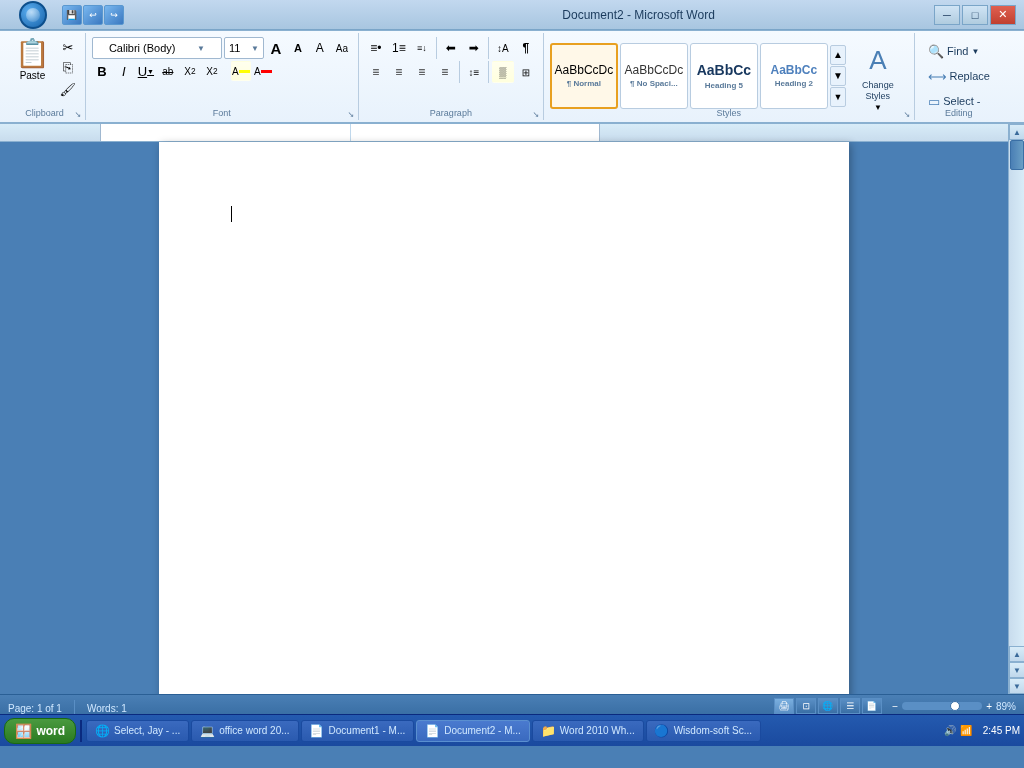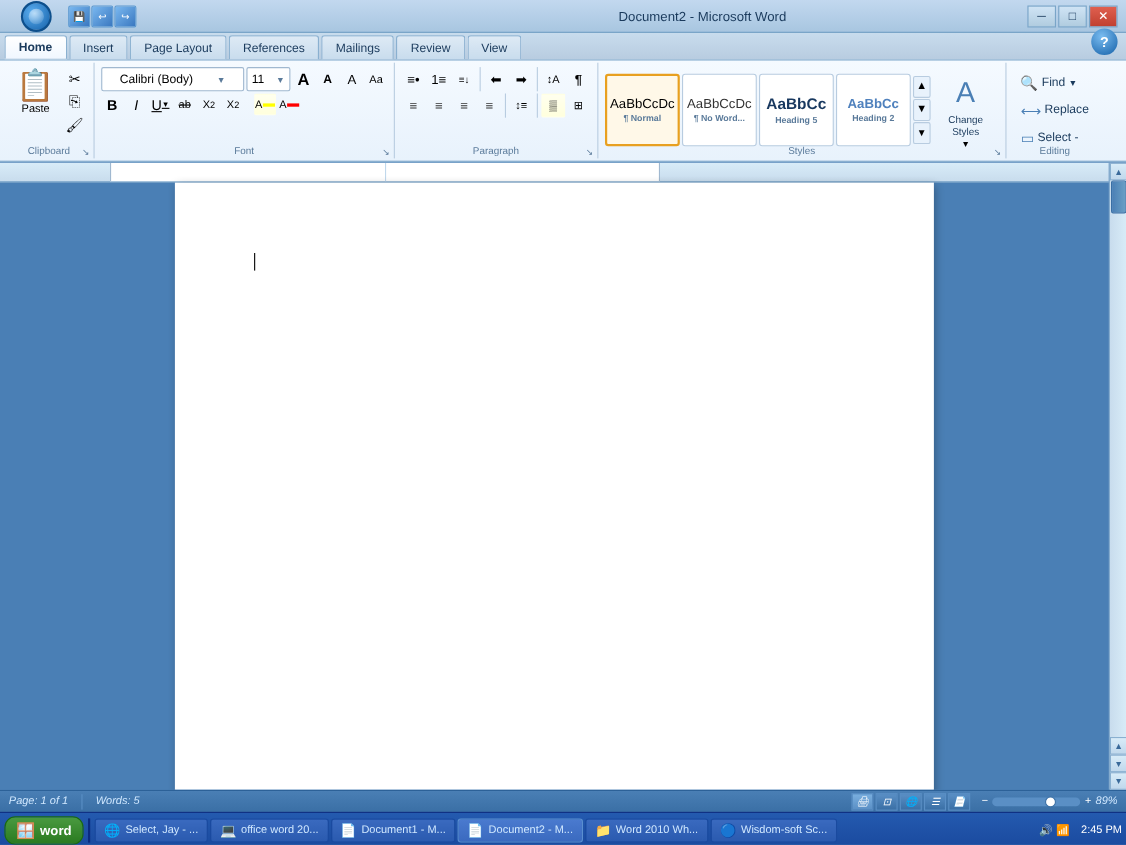--- a/index.html
+++ b/index.html
@@ -186,22 +186,22 @@
     .cursor-line {
       display: inline-block; width: 1px; height: 16px;
       background: black; animation: blink 1s step-end infinite;
       vertical-align: text-bottom;
     }
     @keyframes blink { 50% { opacity: 0; } }
 
     
     #status-bar {
       height: 20px; background: linear-gradient(to bottom, #4a7fb5, #3a6fa5);
-      border-top: 1px solid #2a5f95; display: flex; align-items: center;
-      padding: 0 8px; gap: 12px; font-size: 10px; color: #d0e8ff; font-style: italic;
+      border-top: 1px solid #2a5f95; display: flex; align-items: flex-end;
+      padding: 0 8px; gap: 12px; font-size: 10px; color: #d0e8ff;
     }
     #status-bar .status-item { display: flex; align-items: center; gap: 4px; }
     #status-bar .status-sep { width: 1px; height: 14px; background: #5a8fc5; }
     .view-btns { margin-left: auto; display: flex; gap: 2px; align-items: center; }
     .view-btn {
       width: 20px; height: 16px; border: 1px solid #5a8fc5;
       background: linear-gradient(to bottom, #5a8fc5, #3a6fa5);
       cursor: pointer; display: flex; align-items: center; justify-content: center; font-size: 9px; color: white;
     }
     .view-btn.active { background: linear-gradient(to bottom, #7aafdf, #5a8fc5); }
@@ -267,32 +267,20 @@
   <div class="title">Document2 - Microsoft Word</div>
   <div class="win-controls">
     <div class="win-btn">─</div>
     <div class="win-btn">□</div>
     <div class="win-btn" style="background:linear-gradient(to bottom,#e06050,#c04030);color:white;">✕</div>
   </div>
 </div>
 
 <div id="ribbon">
 
-  <div id="tab-bar">
-    <div class="ribbon-tab active">Home</div>
-    <div class="ribbon-tab">Insert</div>
-    <div class="ribbon-tab">Page Layout</div>
-    <div class="ribbon-tab">References</div>
-    <div class="ribbon-tab">Mailings</div>
-    <div class="ribbon-tab">Review</div>
-    <div class="ribbon-tab">View</div>
-    <div class="ribbon-right">
-      <div class="help-btn">?</div>
-    </div>
-  </div>
 
   <div id="ribbon-content">
 
     <div class="ribbon-group" style="min-width:80px;">
       <div class="ribbon-group-content">
         <div class="paste-btn">
           <div style="font-size:28px;color:#4a7fb5;line-height:1;">📋</div>
           <div style="font-size:10px;margin-top:2px;">Paste</div>
         </div>
         <div class="clipboard-small">
@@ -380,21 +368,21 @@
     </div>
 
     <div class="ribbon-group" style="min-width:290px;">
       <div style="display:flex;gap:2px;align-items:center;padding-top:2px;">
         <div class="style-box style-normal">
           <div class="style-box-text" style="font-size:12px;">AaBbCcDc</div>
           <div class="style-box-label">¶ Normal</div>
         </div>
         <div class="style-box">
           <div class="style-box-text" style="font-size:12px;color:#333;">AaBbCcDc</div>
-          <div class="style-box-label">¶ No Word...</div>
+          <div class="style-box-label">¶ No Spaci...</div>
         </div>
         <div class="style-box">
           <div class="style-box-text" style="font-size:14px;color:#17375e;font-weight:bold;">AaBbCc</div>
           <div class="style-box-label">Heading 5</div>
         </div>
         <div class="style-box">
           <div class="style-box-text" style="font-size:12px;color:#4f81bd;font-weight:bold;">AaBbCc</div>
           <div class="style-box-label">Heading 2</div>
         </div>
         <div style="display:flex;flex-direction:column;gap:1px;">
@@ -461,21 +449,21 @@
     <div class="scroll-arrow">▼</div>
   </div>
 </div>
 
 <div id="status-bar">
   <div class="status-item">
     <span>Page: 1 of 1</span>
   </div>
   <div class="status-sep"></div>
   <div class="status-item">
-    <span>Words: 5</span>
+    <span>Words: 1</span>
   </div>
   <div class="view-btns">
     <div class="view-btn active">🖨</div>
     <div class="view-btn">⊡</div>
     <div class="view-btn">🌐</div>
     <div class="view-btn">☰</div>
     <div class="view-btn">📄</div>
     <div class="zoom-area">
       <span style="cursor:pointer;color:white;">−</span>
       <div class="zoom-slider">

